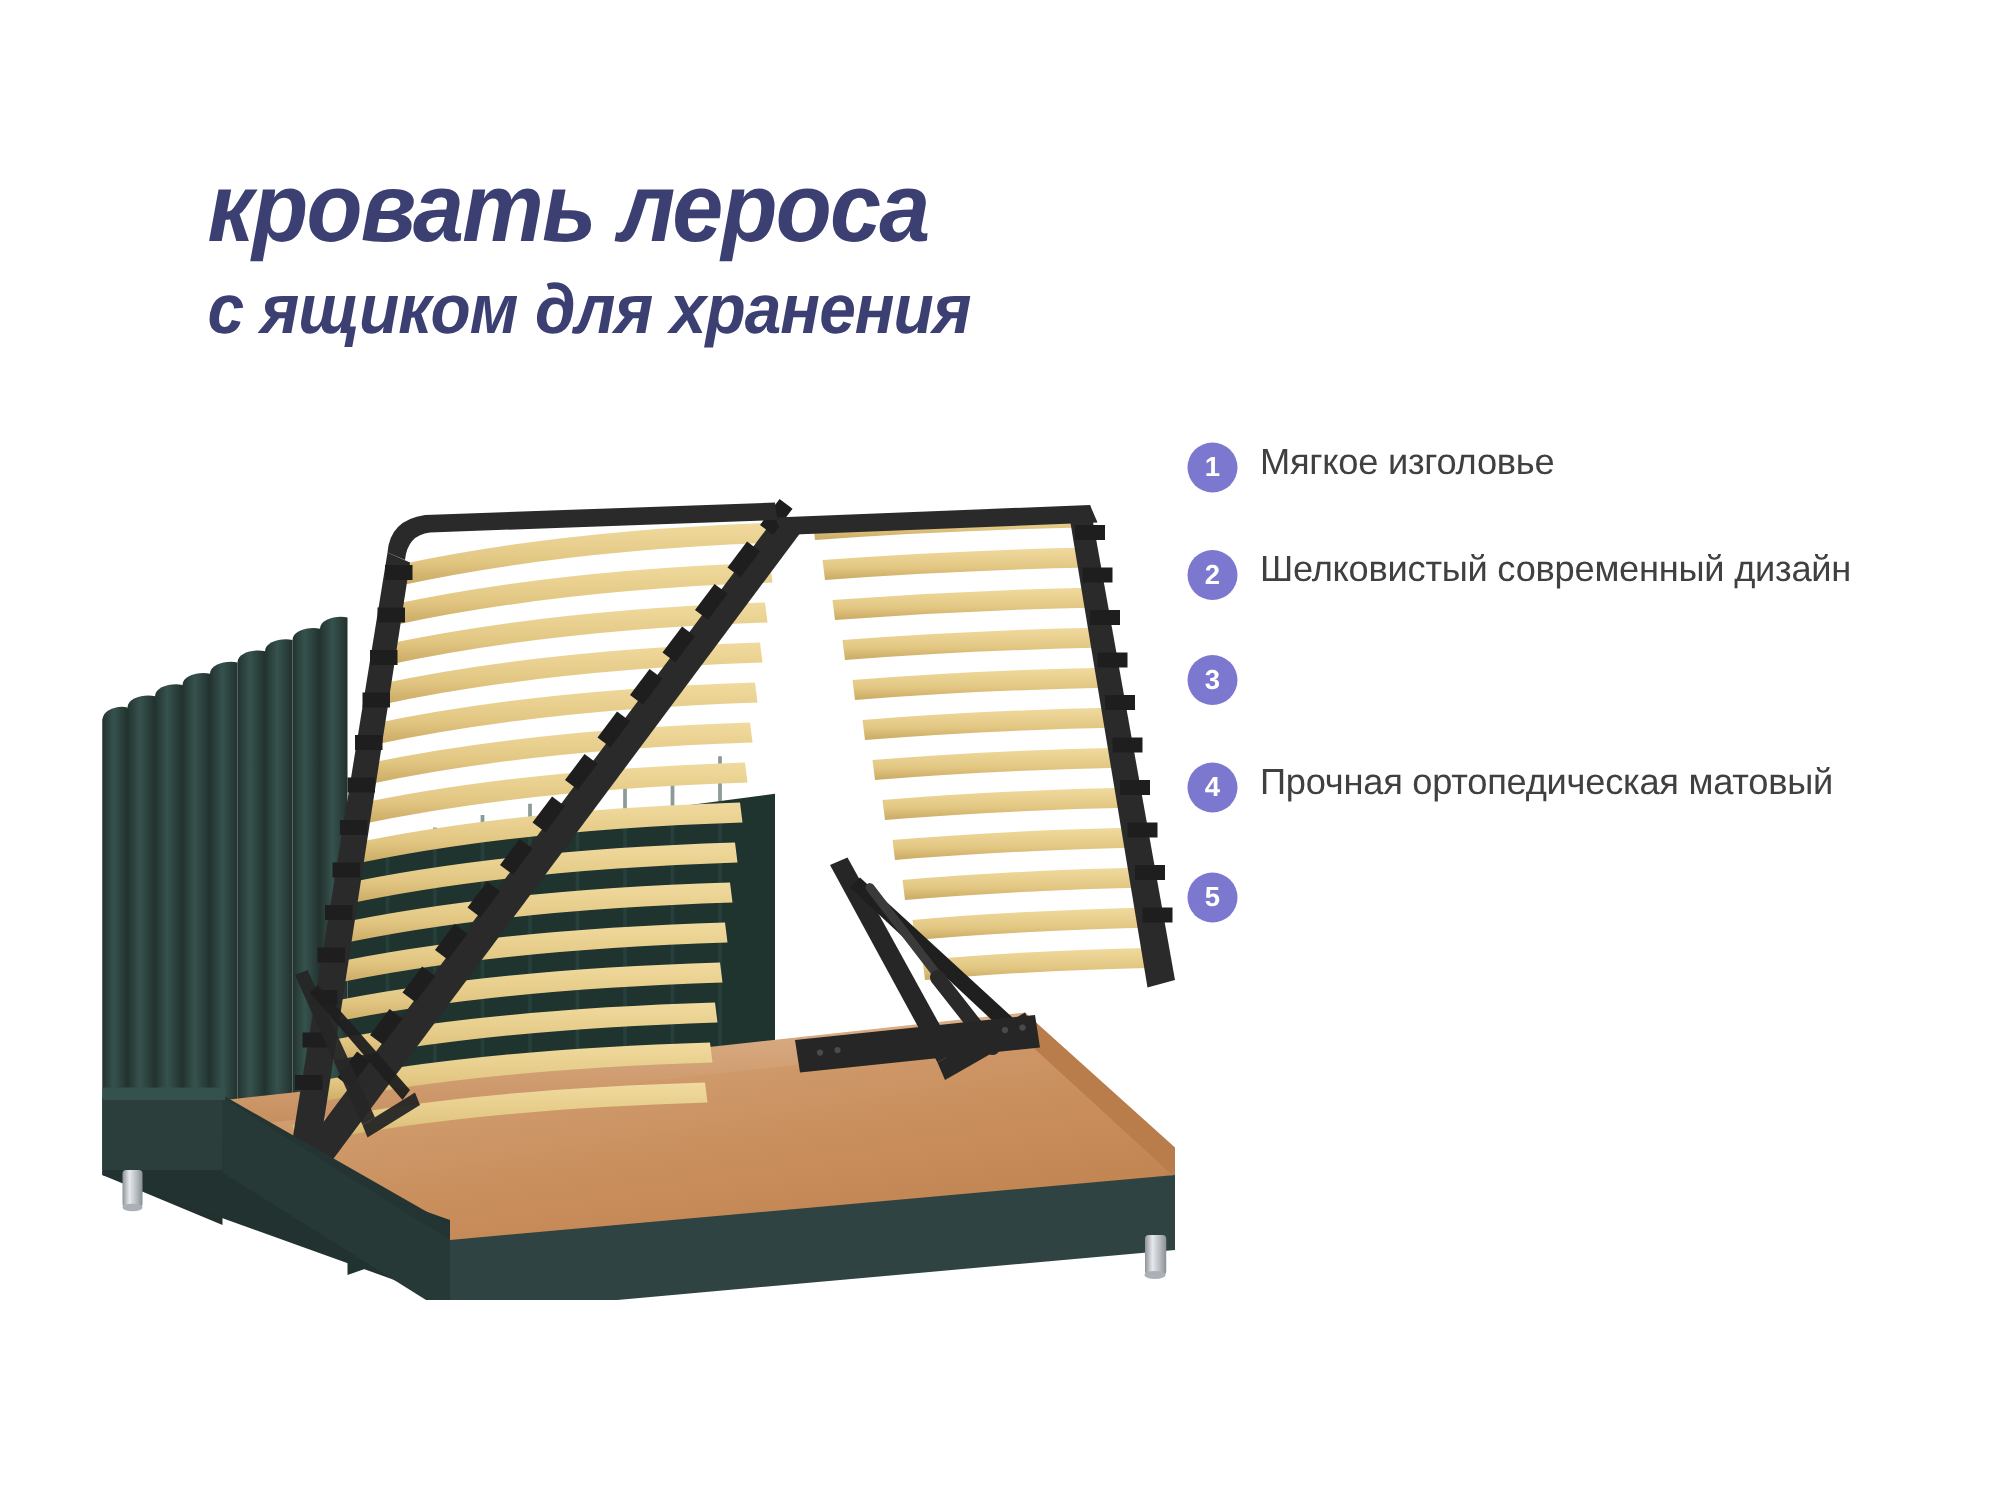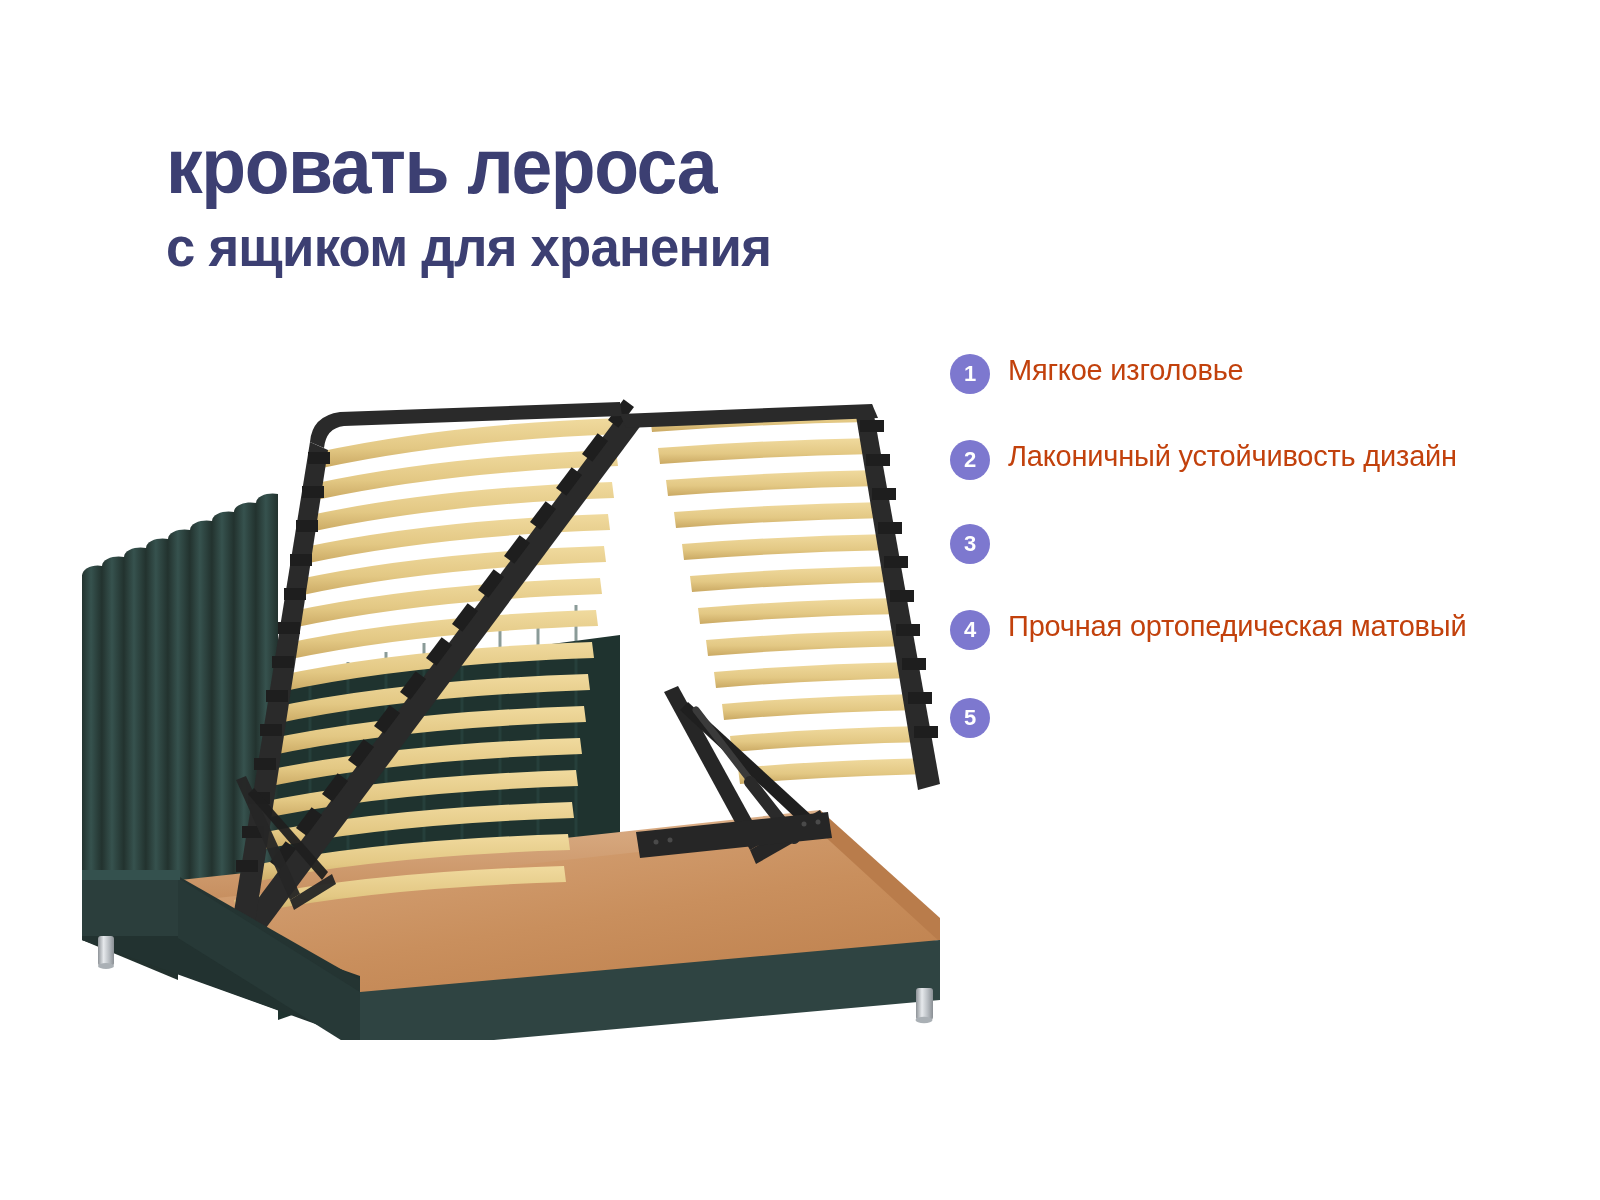--- a/index.html
+++ b/index.html
@@ -16,20 +16,21 @@
     overflow: hidden;
     font-family: "Liberation Sans", "DejaVu Sans", sans-serif;
   }
 
   
   .heading {
     position: absolute;
     left: 166px;
     top: 128px;
     width: 820px;
+    font-style: italic;
   }
   .title-main {
     font-size: 78px;
     font-weight: 700;
     line-height: 0.98;
     letter-spacing: -1.5px;
     color: #3c3f72;
     white-space: nowrap;
     transform: scaleX(0.94);
     transform-origin: left center;
@@ -72,21 +73,21 @@
     align-items: center;
     justify-content: center;
     margin-top: 2px;
     line-height: 1;
   }
   .feature-text {
     margin-left: 18px;
     font-size: 29px;
     font-weight: 500;
     line-height: 1.30;
-    color: #c2410c;
+    color: #404040;
     letter-spacing: -0.2px;
   }
   .f1 { margin-bottom: 44px; }
   .f2 { margin-bottom: 42px; }
   .f3 { margin-bottom: 44px; }
   .f4 { margin-bottom: 46px; }
 
   
   .bed-art {
     position: absolute;
@@ -336,21 +337,21 @@
 
   <div class="features">
 
     <div class="feature-row f1">
       <div class="feature-badge">1</div>
       <div class="feature-text">Мягкое изголовье</div>
     </div>
 
     <div class="feature-row f2">
       <div class="feature-badge">2</div>
-      <div class="feature-text">Лаконичный устойчивость дизайн</div>
+      <div class="feature-text">Шелковистый современный дизайн</div>
     </div>
 
     <div class="feature-row f3">
       <div class="feature-badge">3</div>
     </div>
 
     <div class="feature-row f4">
       <div class="feature-badge">4</div>
       <div class="feature-text">Прочная ортопедическая матовый</div>
     </div>

